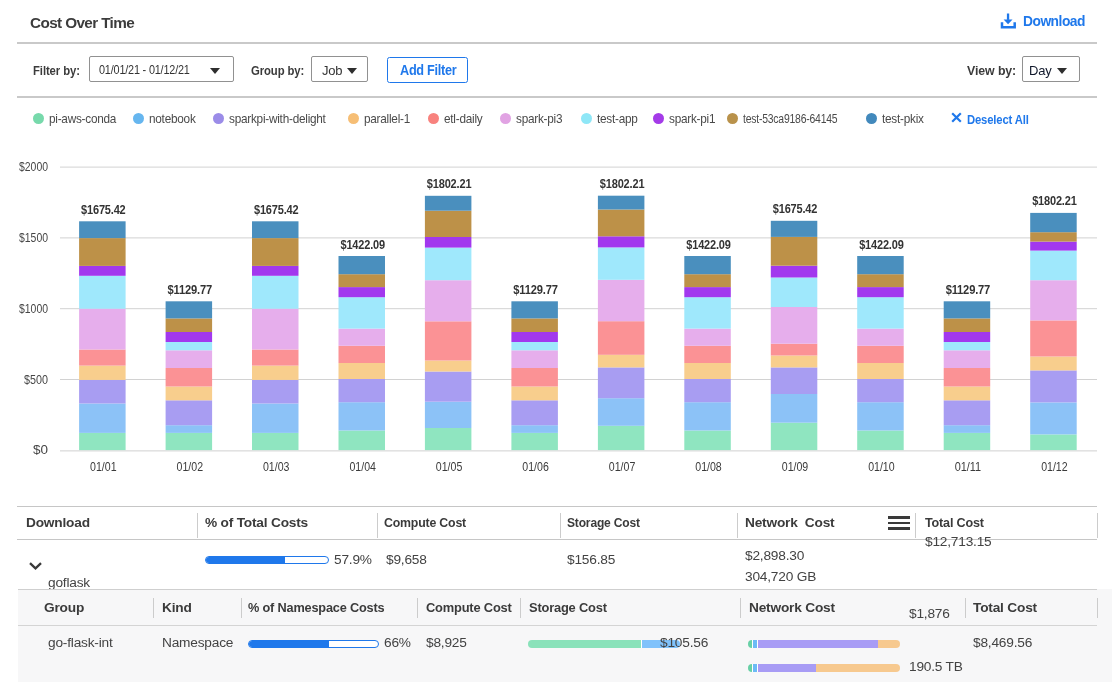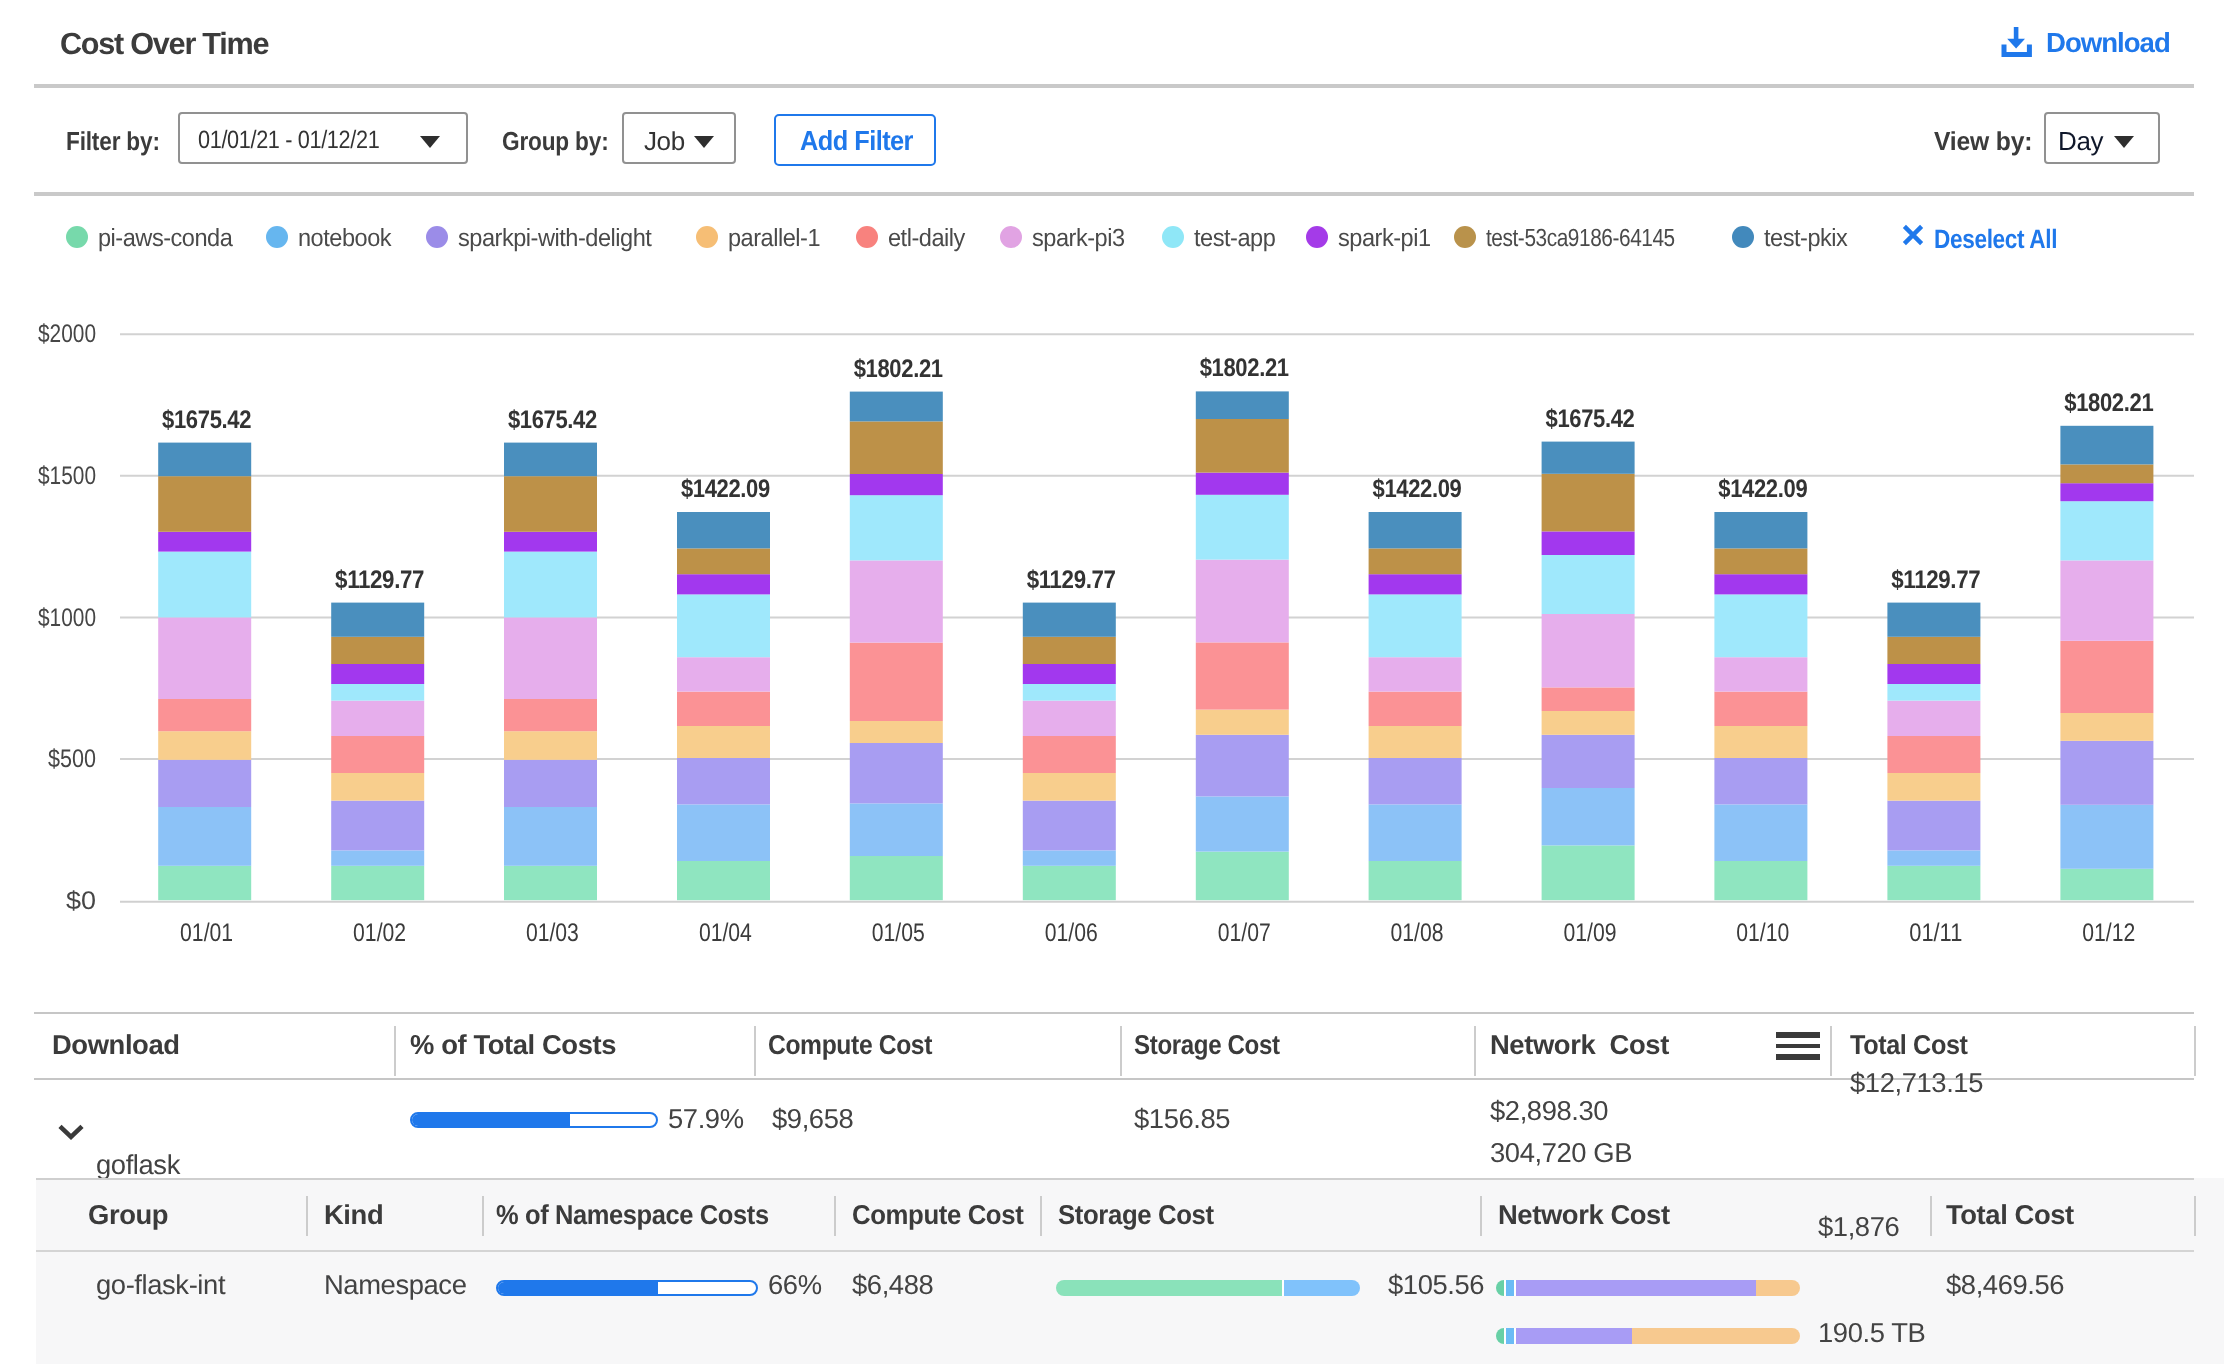--- a/index.html
+++ b/index.html
@@ -286,27 +286,27 @@
 <div class="th" style="left:749px;top:600px">Network Cost</div>
 <div class="th" style="left:973px;top:600px">Total Cost</div>
 <div class="hb" style="left:18px;top:625px;width:1079px;background:#d4d4d4"></div>
 
 <div class="td" style="left:48px;top:635px">go-flask-int</div>
 <div class="td" style="left:162px;top:635px">Namespace</div>
 <div class="pill" style="left:248px;top:639.8px;width:130.5px">
     <div class="pfill" style="width:79.5px"></div>
   </div>
 <div class="td" style="left:384px;top:635px">66%</div>
-<div class="td" style="left:426px;top:635px">$6,488</div>
+<div class="td" style="left:426px;top:635px">$8,925</div>
 <div class="abs" style="left:527.5px;top:640px;width:152.5px;height:7.8px;border-radius:4px;overflow:hidden">
     <div style="float:left;width:113.3px;height:100%;background:#8AE2BA"></div>
     <div style="float:left;width:1.3px;height:100%;background:#fff"></div>
     <div style="float:left;width:37.9px;height:100%;background:#80C2FB"></div>
   </div>
-<div class="td" style="left:694px;top:635px">$105.56</div>
+<div class="td" style="left:660px;top:635px">$105.56</div>
 <div class="abs" style="left:748px;top:639.8px;width:152.2px;height:8px;border-radius:4px;overflow:hidden">
     <div style="float:left;width:4px;height:100%;background:#68D0A6"></div>
     <div style="float:left;width:1px;height:100%;background:#fff"></div>
     <div style="float:left;width:3.9px;height:100%;background:#6BBBF5"></div>
     <div style="float:left;width:1.1px;height:100%;background:#fff"></div>
     <div style="float:left;width:119.9px;height:100%;background:#A89CF5"></div>
     <div style="float:left;width:22.3px;height:100%;background:#F7C98F"></div>
   </div>
 <div class="td" style="left:909px;top:606px">$1,876</div>
 <div class="td" style="left:973px;top:635px">$8,469.56</div>

